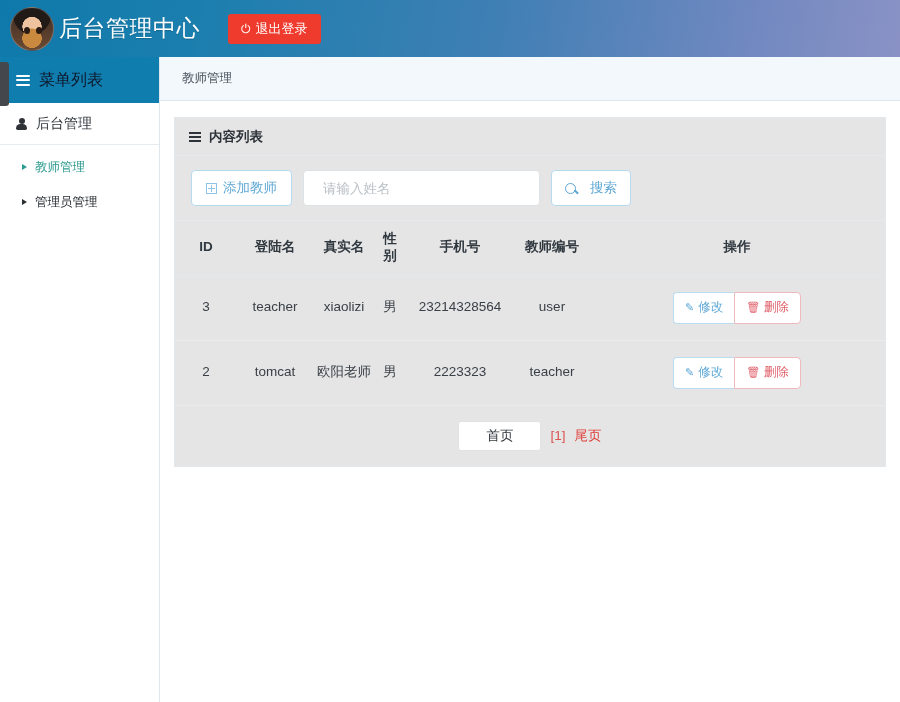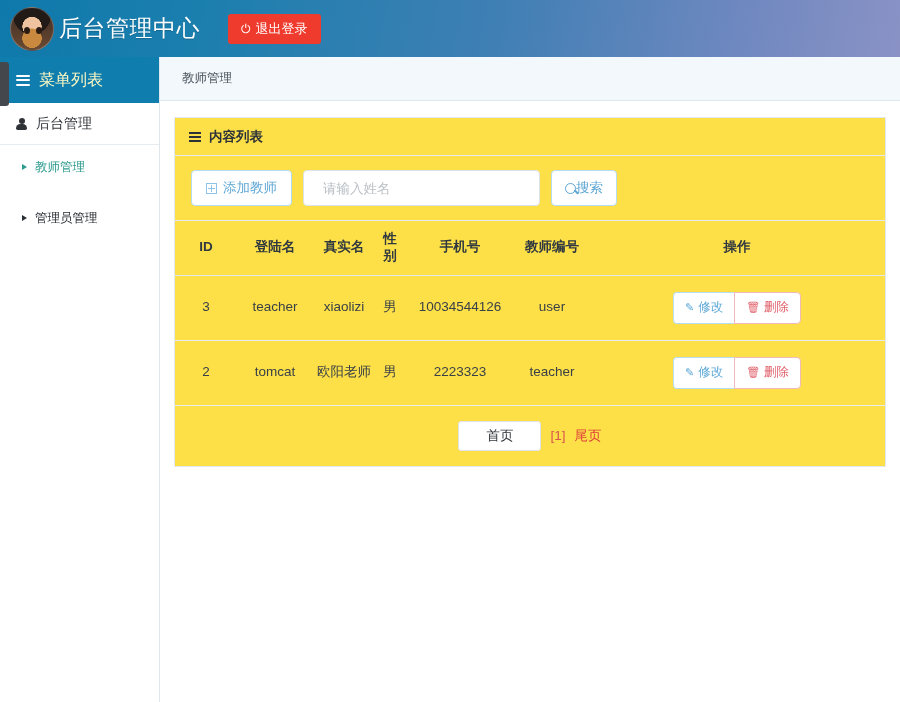--- a/index.html
+++ b/index.html
@@ -42,21 +42,21 @@
     font-family: inherit;
   }
   .logout-btn .pw { font-size: 12px; line-height: 1; }
 
   
   .sidebar {
     position: absolute; left: 0; top: 57px; width: 160px; height: 645px;
     background: #ffffff; border-right: 1px solid #dfe6ec;
   }
   .menu-head {
-    height: 46px; background: #0f7dae; color: #fef9c3; display: flex; align-items: center;
+    height: 46px; background: #0f7dae; color: #0f172a; display: flex; align-items: center;
     padding-left: 16px; font-size: 16px; gap: 9px;
   }
   .menu-head .bars { display:inline-block; width: 14px; }
   .menu-head .bars i { display:block; height:2px; background:#fff; margin:2.5px 0; border-radius:1px; }
   .menu-group {
     height: 42px; display: flex; align-items: center; gap: 9px; padding-left: 16px;
     font-size: 14px; color: #33383d; border-bottom: 1px solid #e7ecf0; background:#fff;
   }
   .menu-group .person {
     width: 11px; height: 12px; position: relative; display:inline-block;
@@ -71,36 +71,36 @@
     height: 28px; display: flex; align-items: center; gap: 8px; padding-left: 22px;
     font-size: 12.5px; cursor: pointer;
   }
   .menu-item .caret {
     width:0; height:0; border-left:5px solid currentColor;
     border-top:3.5px solid transparent; border-bottom:3.5px solid transparent;
   }
   .menu-item.active { color: #2e9b8f; }
   .menu-item.plain { color: #2a2f34; }
   .menu-item.first { margin-top: 8px; }
-  .menu-item.second { margin-top: 23px; }
+  .menu-item.second { margin-top: 7px; }
   .collapse-handle {
     position: absolute; left: 0; top: 62px; width: 9px; height: 44px;
     background: #44484d; border-radius: 0 3px 3px 0;
   }
 
   
   .main {
     position: absolute; left: 160px; top: 57px; width: 740px; height: 645px; background: #fff;
   }
   .crumbbar {
     height: 44px; background: #f2f8fc; border-bottom: 1px solid #dde7ee;
     display: flex; align-items: center; padding-left: 22px; font-size: 12.5px; color: #4c545c;
   }
   .panel {
-    margin: 16px 14px 16px 14px; border: 1px solid #e3e8ec; border-radius: 0; background: #fde047;
+    margin: 16px 14px 16px 14px; border: 1px solid #e3e8ec; border-radius: 0; background: #e5e5e5;
   }
   .panel-head {
     height: 38px; display: flex; align-items: center; gap: 8px; padding-left: 14px;
     font-size: 13.5px; color: #2c3238; border-bottom: 1px solid #e6eaee; font-weight: bold;
   }
   .panel-head .bars { display:inline-block; width: 12px; }
   .panel-head .bars i { display:block; height:2px; background:#2c3238; margin:2px 0; }
 
   .toolbar {
     display: flex; align-items: center; gap: 11px; padding: 14px 14px 14px 16px;
@@ -121,21 +121,21 @@
   .btn-outline-blue .plus-box::before { left:1px; right:1px; top:4px; height:1px; }
   .btn-outline-blue .plus-box::after { top:1px; bottom:1px; left:4px; width:1px; }
   .search-input {
     width: 237px; height: 36px; border: 1px solid #dde2e6; border-radius: 4px;
     padding: 0 19px; font-size: 13.5px; color: #5a6068; outline: none; font-family: inherit;
     background: #fff;
   }
   .search-input::placeholder { color: #b9bfc5; }
   .btn-search {
     height: 36px; padding: 0 13px; border: 1px solid #b6daf0; border-radius: 4px;
-    background: #fff; color: #5da6d4; font-size: 13.5px; display:flex; align-items:center; gap:0;
+    background: #fff; color: #5da6d4; font-size: 13.5px; display:flex; align-items:center; gap:14px;
     cursor: pointer; font-family: inherit;
   }
   .mag { width: 11px; height: 11px; border: 1.5px solid #5da6d4; border-radius: 50%; position: relative; display:inline-block; }
   .mag::after { content:''; position:absolute; width:5px; height:1.5px; background:#5da6d4; transform: rotate(45deg); right:-4px; bottom:0px; }
 
   table.grid { width: 100%; border-collapse: collapse; }
   table.grid th {
     font-size: 13.5px; color: #303840; font-weight: bold; padding: 10px 4px;
     border-bottom: 1px solid #e3e8ec; vertical-align: middle; line-height: 1.25;
   }
@@ -266,21 +266,21 @@
             <th class="col-code">教师编号</th>
             <th class="col-ops">操作</th>
           </tr>
         </thead>
         <tbody>
           <tr>
             <td>3</td>
             <td>teacher</td>
             <td>xiaolizi</td>
             <td>男</td>
-            <td>10034544126</td>
+            <td>23214328564</td>
             <td>user</td>
             <td>
               <span class="op-group">
                 <button class="btn-edit">
                   <span class="ico-pencil">✎</span>
                   <span>修改</span>
                 </button>
                 <button class="btn-del">
                   <span class="ico-trash">🗑</span>
                   <span>删除</span>

